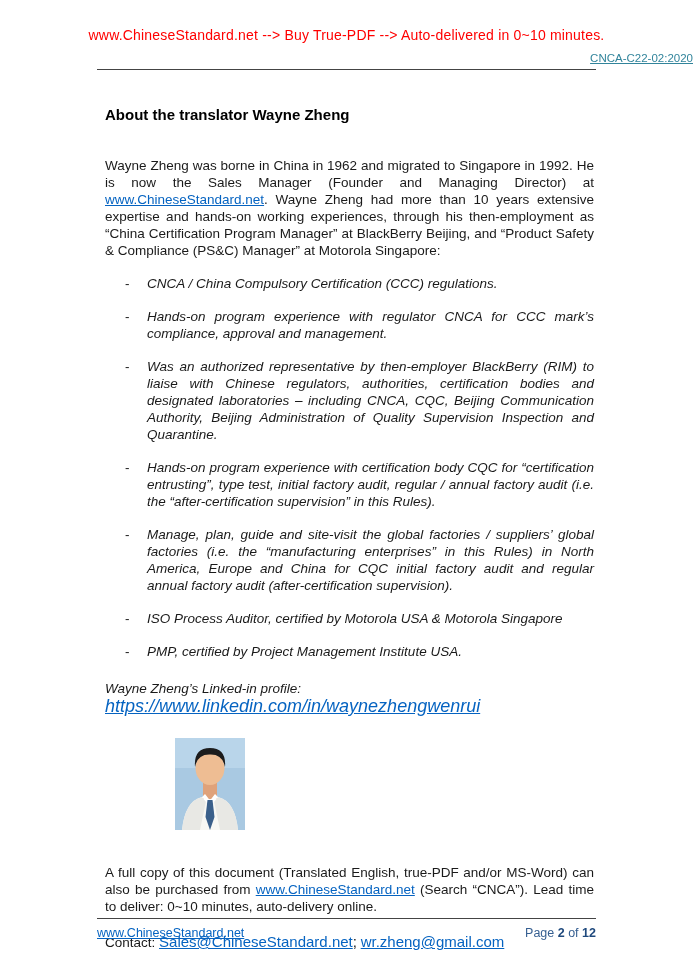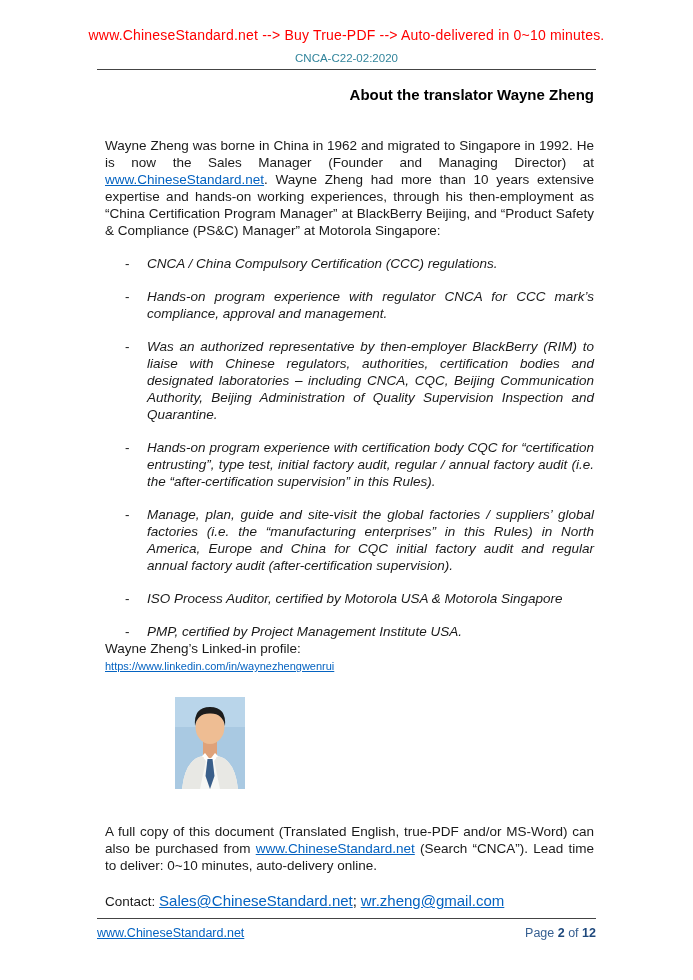--- a/index.html
+++ b/index.html
@@ -3,32 +3,32 @@
 <meta charset="utf-8">
 <style>
   * { margin:0; padding:0; box-sizing:border-box; }
   html,body { background:#ffffff; }
   body { font-family:"Liberation Sans", sans-serif; color:#1a1a1a; }
   .page {
     width:693px; height:980px; background:#ffffff; position:relative;
     overflow:hidden; margin:0 auto; padding-top:27px;
   }
   .banner { text-align:center; color:#ff0000; font-size:14px; letter-spacing:0.2px; }
-  .doc-code { text-align:center; color:#31849B; font-size:11.5px; margin-top:9px; }
+  .doc-code { text-align:right; color:#31849B; font-size:11.5px; margin-top:9px;text-decoration:underline; }
   .rule { border:none; border-top:1px solid #444; margin:5px 97px 0 97px; }
   .content { padding:0 99px 0 105px; }
-  .title { text-align:right; font-size:15px; font-weight:bold; color:#000; margin-top:16px; }
+  .title { text-align:left; font-size:15px; font-weight:bold; color:#000; margin-top:36px; }
   .para { font-size:13.5px; line-height:17px; text-align:justify; margin-top:34px; }
   .link { color:#0563C1; text-decoration:underline; cursor:pointer; }
   .bullets { list-style:none; margin-top:2px; padding-left:20px; }
   .bullet { display:flex; font-size:13.5px; line-height:17px; margin-top:16px; }
   .dash { flex:none; width:22px; }
   .btext { flex:1; text-align:justify;font-style:italic; }
-  .linkedin-block { font-size:13.5px; line-height:17px; }
-  .linkedin-url { display:inline-block; margin-top:1px; font-size:11px; }
+  .linkedin-block { margin-top:20px; font-size:13.5px; line-height:17px;font-style:italic; }
+  .linkedin-url { display:inline-block; margin-top:1px; font-size:18px; }
   .photo-wrap { margin:22px 0 0 70px; width:70px; height:92px; line-height:0; }
   .contact-line { margin-top:18px; font-size:13.5px; }
   .contact-line .small-link { font-size:15px; }
   .footer { position:absolute; left:0; right:0; bottom:40px; }
   .footer-row {
     display:flex; justify-content:space-between; align-items:baseline;
     margin:7px 97px 0 97px; font-size:12.5px;
   }
   .footer-link { color:#0563C1; text-decoration:underline; cursor:pointer; font-size:12.5px; }
   .page-num { color:#365F91; }

